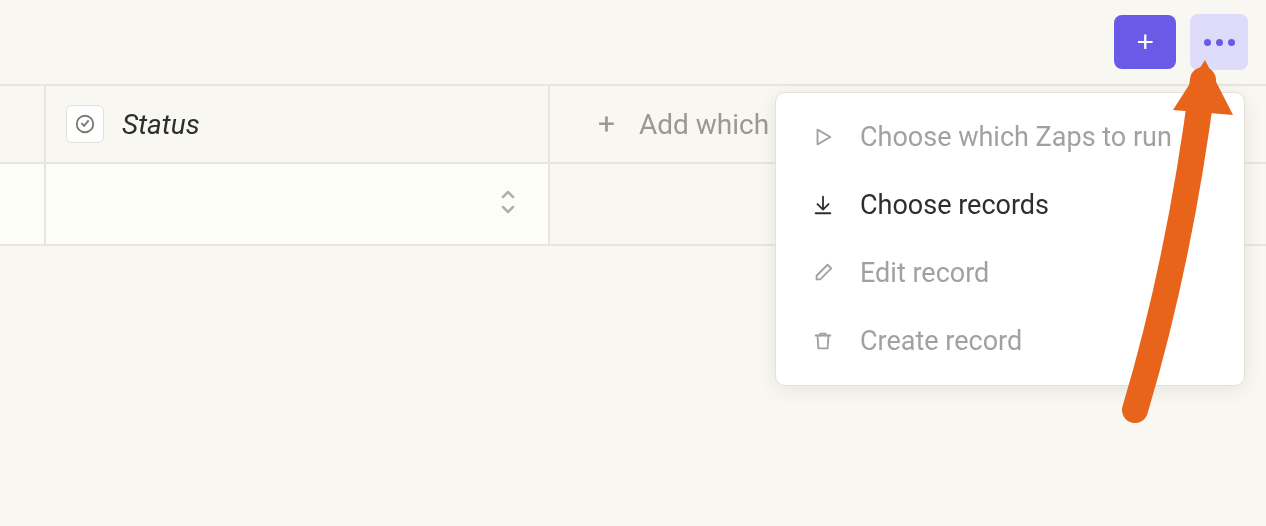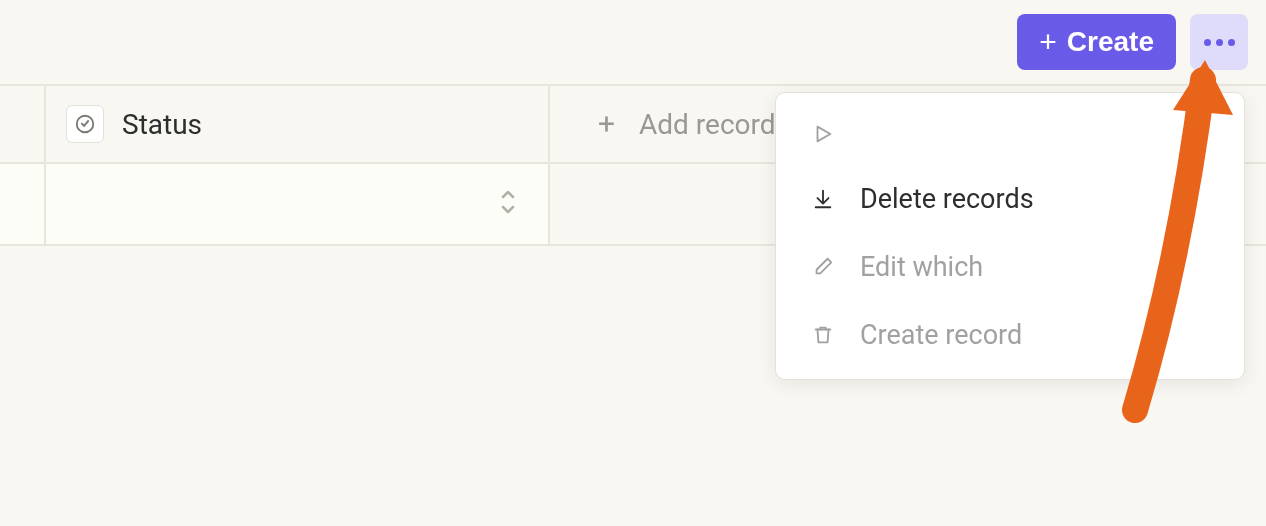--- a/index.html
+++ b/index.html
@@ -72,20 +72,21 @@
       background: #f9f7f2;
     }
     .col-status {
       width: 504px;
       border-right: 2px solid #e8e5de;
       display: flex;
       align-items: center;
       padding: 16px 20px;
       gap: 18px;
       background: #f9f7f2;
+      font-style: italic;
     }
     .status-icon-box {
       width: 38px;
       height: 38px;
       background: #ffffff;
       border: 1px solid #e4e1da;
       border-radius: 6px;
       display: flex;
       align-items: center;
       justify-content: center;
@@ -169,21 +170,20 @@
       position: absolute;
       pointer-events: none;
     }
   </style>
 </head>
 <body>
 
 <div class="toolbar">
   <button class="create-button">
     <span class="plus-icon">+</span>
-    <span>Create</span>
   </button>
   <button class="more-button">
     <span class="dot"></span>
     <span class="dot"></span>
     <span class="dot"></span>
   </button>
 </div>
 
 <div class="table-header-row">
   <div class="col-first"></div>
@@ -191,21 +191,21 @@
     <div class="status-icon-box">
       <svg width="22" height="22" viewBox="0 0 24 24" fill="none" stroke="#7a7873" stroke-width="2">
         <circle cx="12" cy="12" r="9"></circle>
         <path d="M8 11l3 3 5-6"></path>
       </svg>
     </div>
     <span class="status-label">Status</span>
   </div>
   <div class="col-addfield">
     <span class="addfield-plus">+</span>
-    <span class="addfield-label">Add record</span>
+    <span class="addfield-label">Add which</span>
   </div>
 </div>
 
 <div class="table-body-row">
   <div class="cell-first"></div>
   <div class="cell-status">
     <span class="sort-icon">
       <svg width="20" height="28" viewBox="0 0 20 28" fill="none" stroke="#b3b0a9" stroke-width="2.5" stroke-linecap="round" stroke-linejoin="round">
         <path d="M5 9l5-5 5 5"></path>
         <path d="M5 19l5 5 5-5"></path>
@@ -214,38 +214,39 @@
   </div>
 </div>
 
 <div class="dropdown-menu">
   <div class="menu-item disabled">
     <span class="menu-icon">
       <svg width="22" height="22" viewBox="0 0 24 24" fill="none" stroke="#a3a1a0" stroke-width="2" stroke-linejoin="round">
         <path d="M6 4l14 8-14 8V4z"></path>
       </svg>
     </span>
+    <span>Choose which Zaps to run</span>
   </div>
   <div class="menu-item">
     <span class="menu-icon">
       <svg width="22" height="22" viewBox="0 0 24 24" fill="none" stroke="#2d2e2e" stroke-width="2" stroke-linecap="round" stroke-linejoin="round">
         <path d="M12 3v13"></path>
         <path d="M6 11l6 6 6-6"></path>
         <path d="M4 21h16"></path>
       </svg>
     </span>
-    <span>Delete records</span>
+    <span>Choose records</span>
   </div>
   <div class="menu-item disabled">
     <span class="menu-icon">
       <svg width="22" height="22" viewBox="0 0 24 24" fill="none" stroke="#a3a1a0" stroke-width="2" stroke-linecap="round" stroke-linejoin="round">
         <path d="M17 3l4 4-12 12H5v-4L17 3z"></path>
       </svg>
     </span>
-    <span>Edit which</span>
+    <span>Edit record</span>
   </div>
   <div class="menu-item disabled">
     <span class="menu-icon">
       <svg width="22" height="22" viewBox="0 0 24 24" fill="none" stroke="#a3a1a0" stroke-width="2" stroke-linecap="round" stroke-linejoin="round">
         <path d="M4 6h16"></path>
         <path d="M9 6V4h6v2"></path>
         <path d="M6 6l1 14h10l1-14"></path>
       </svg>
     </span>
     <span>Create record</span>

